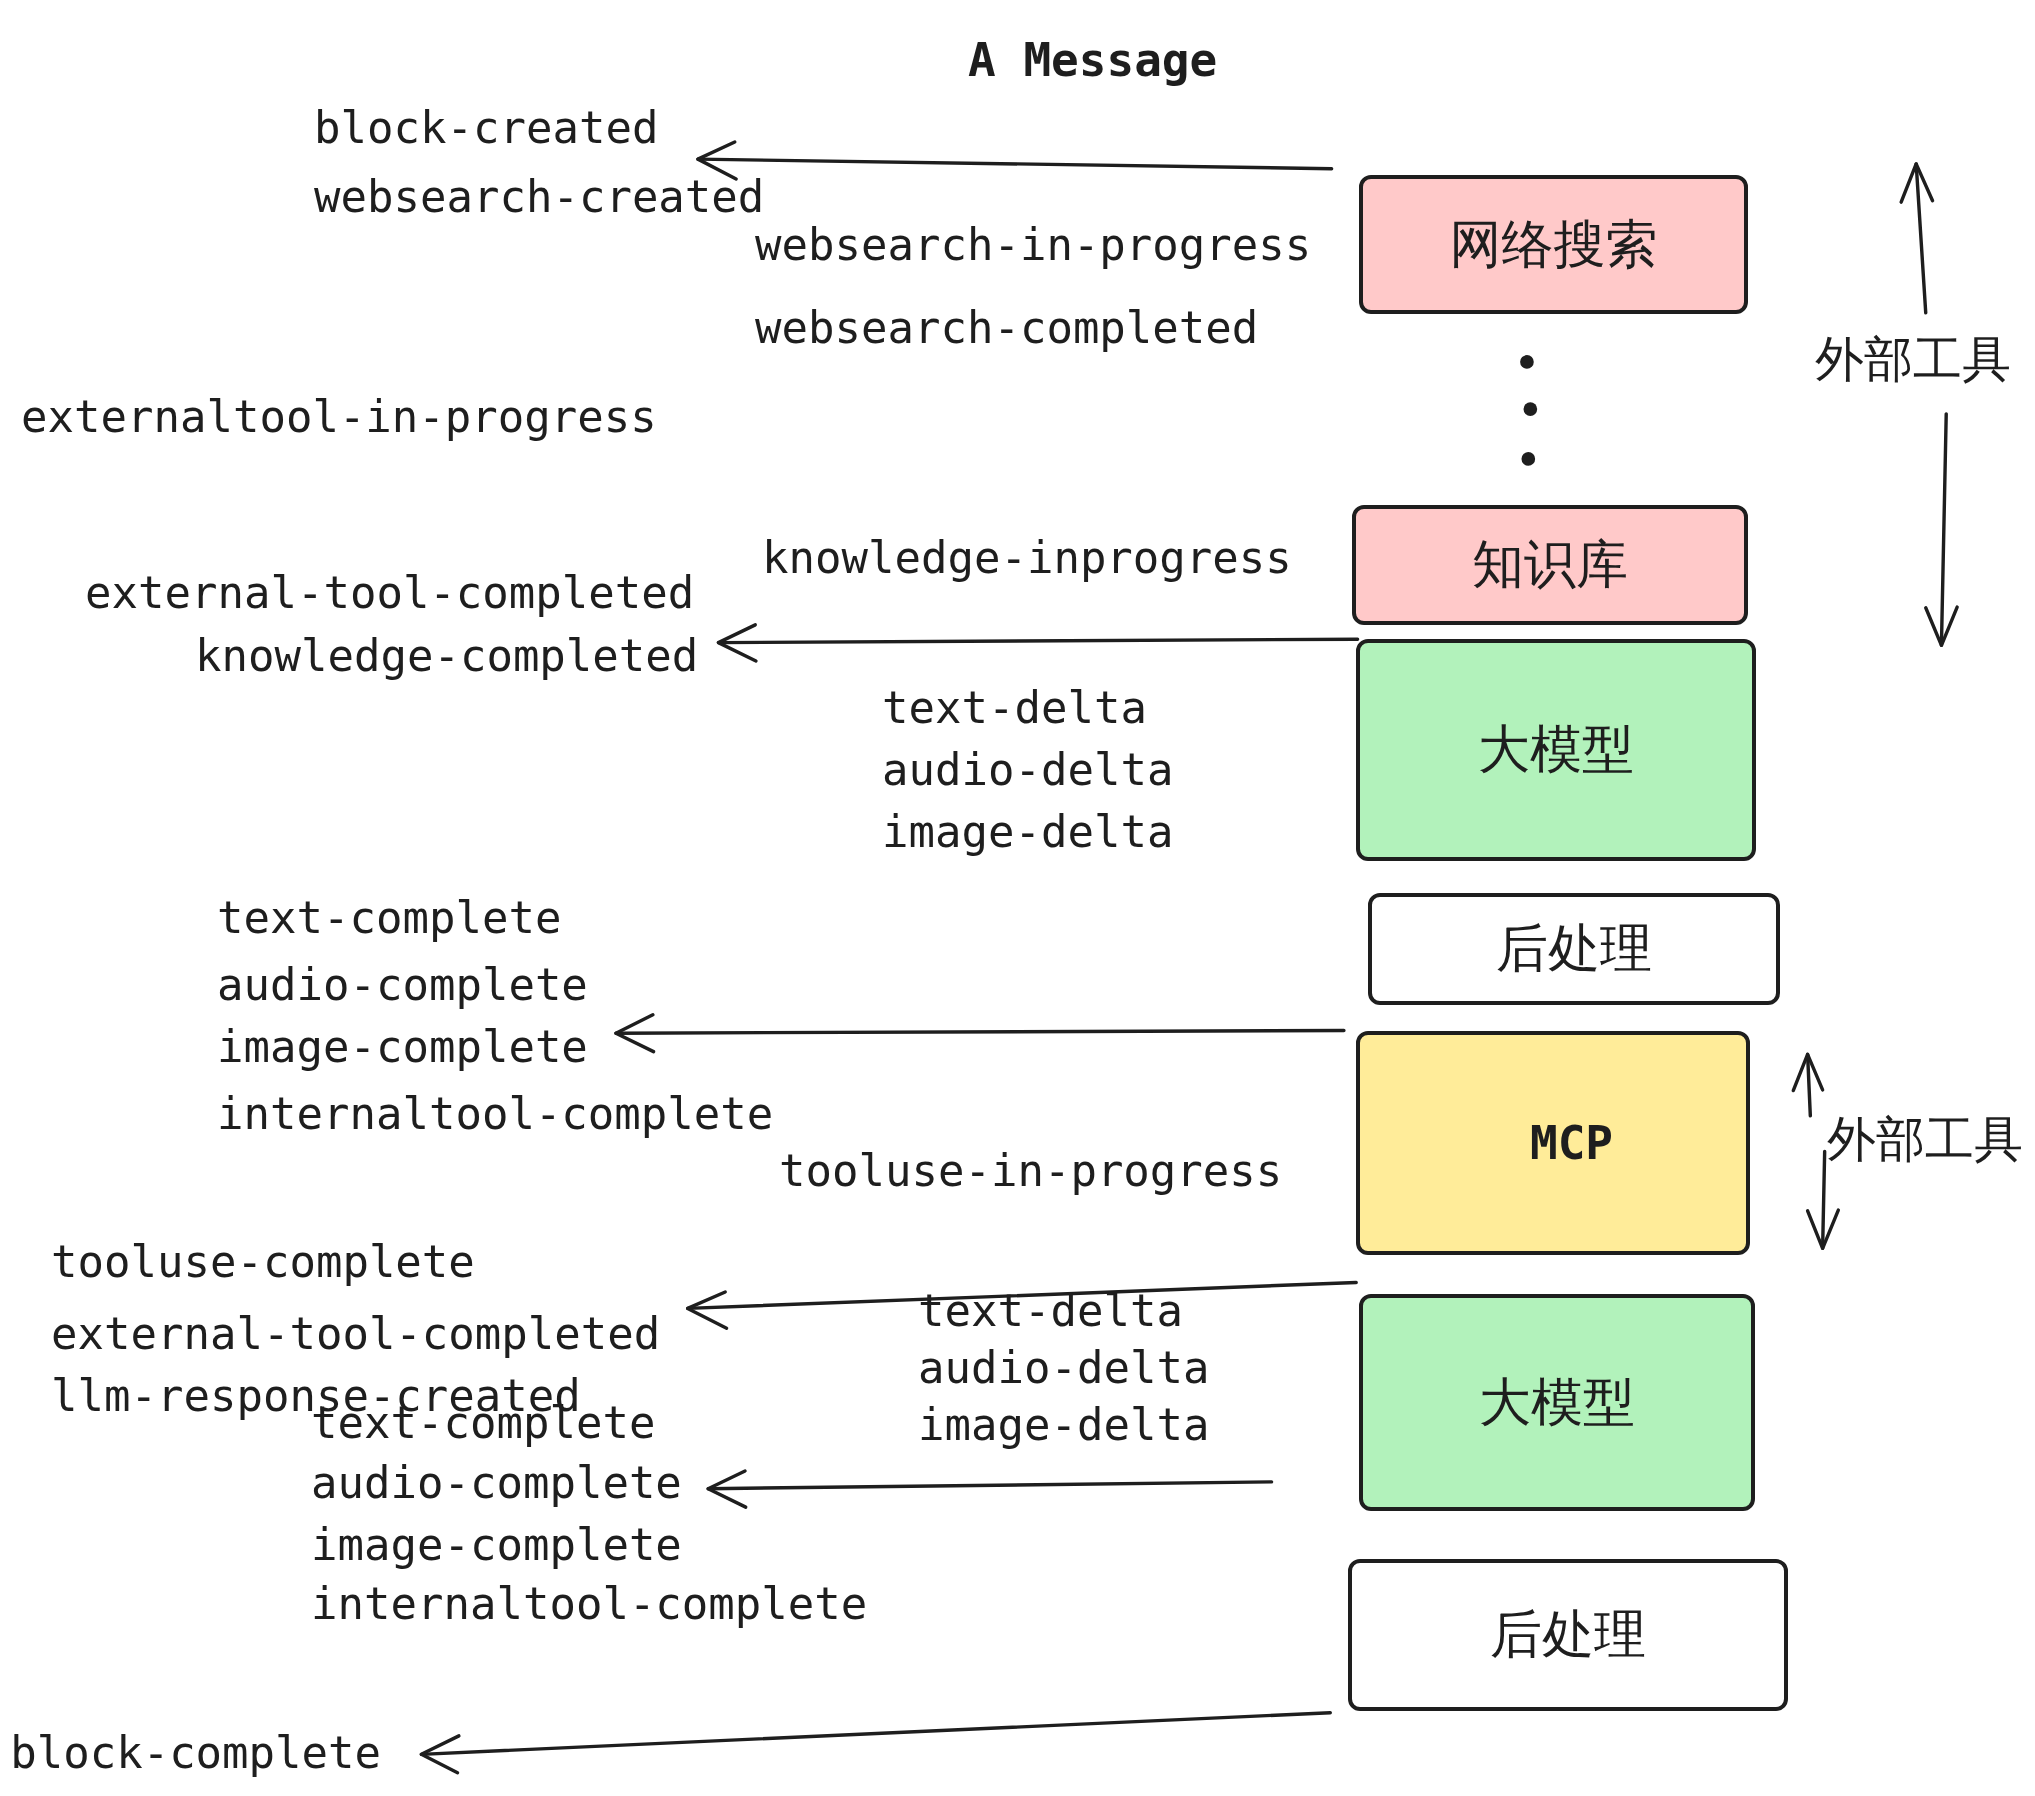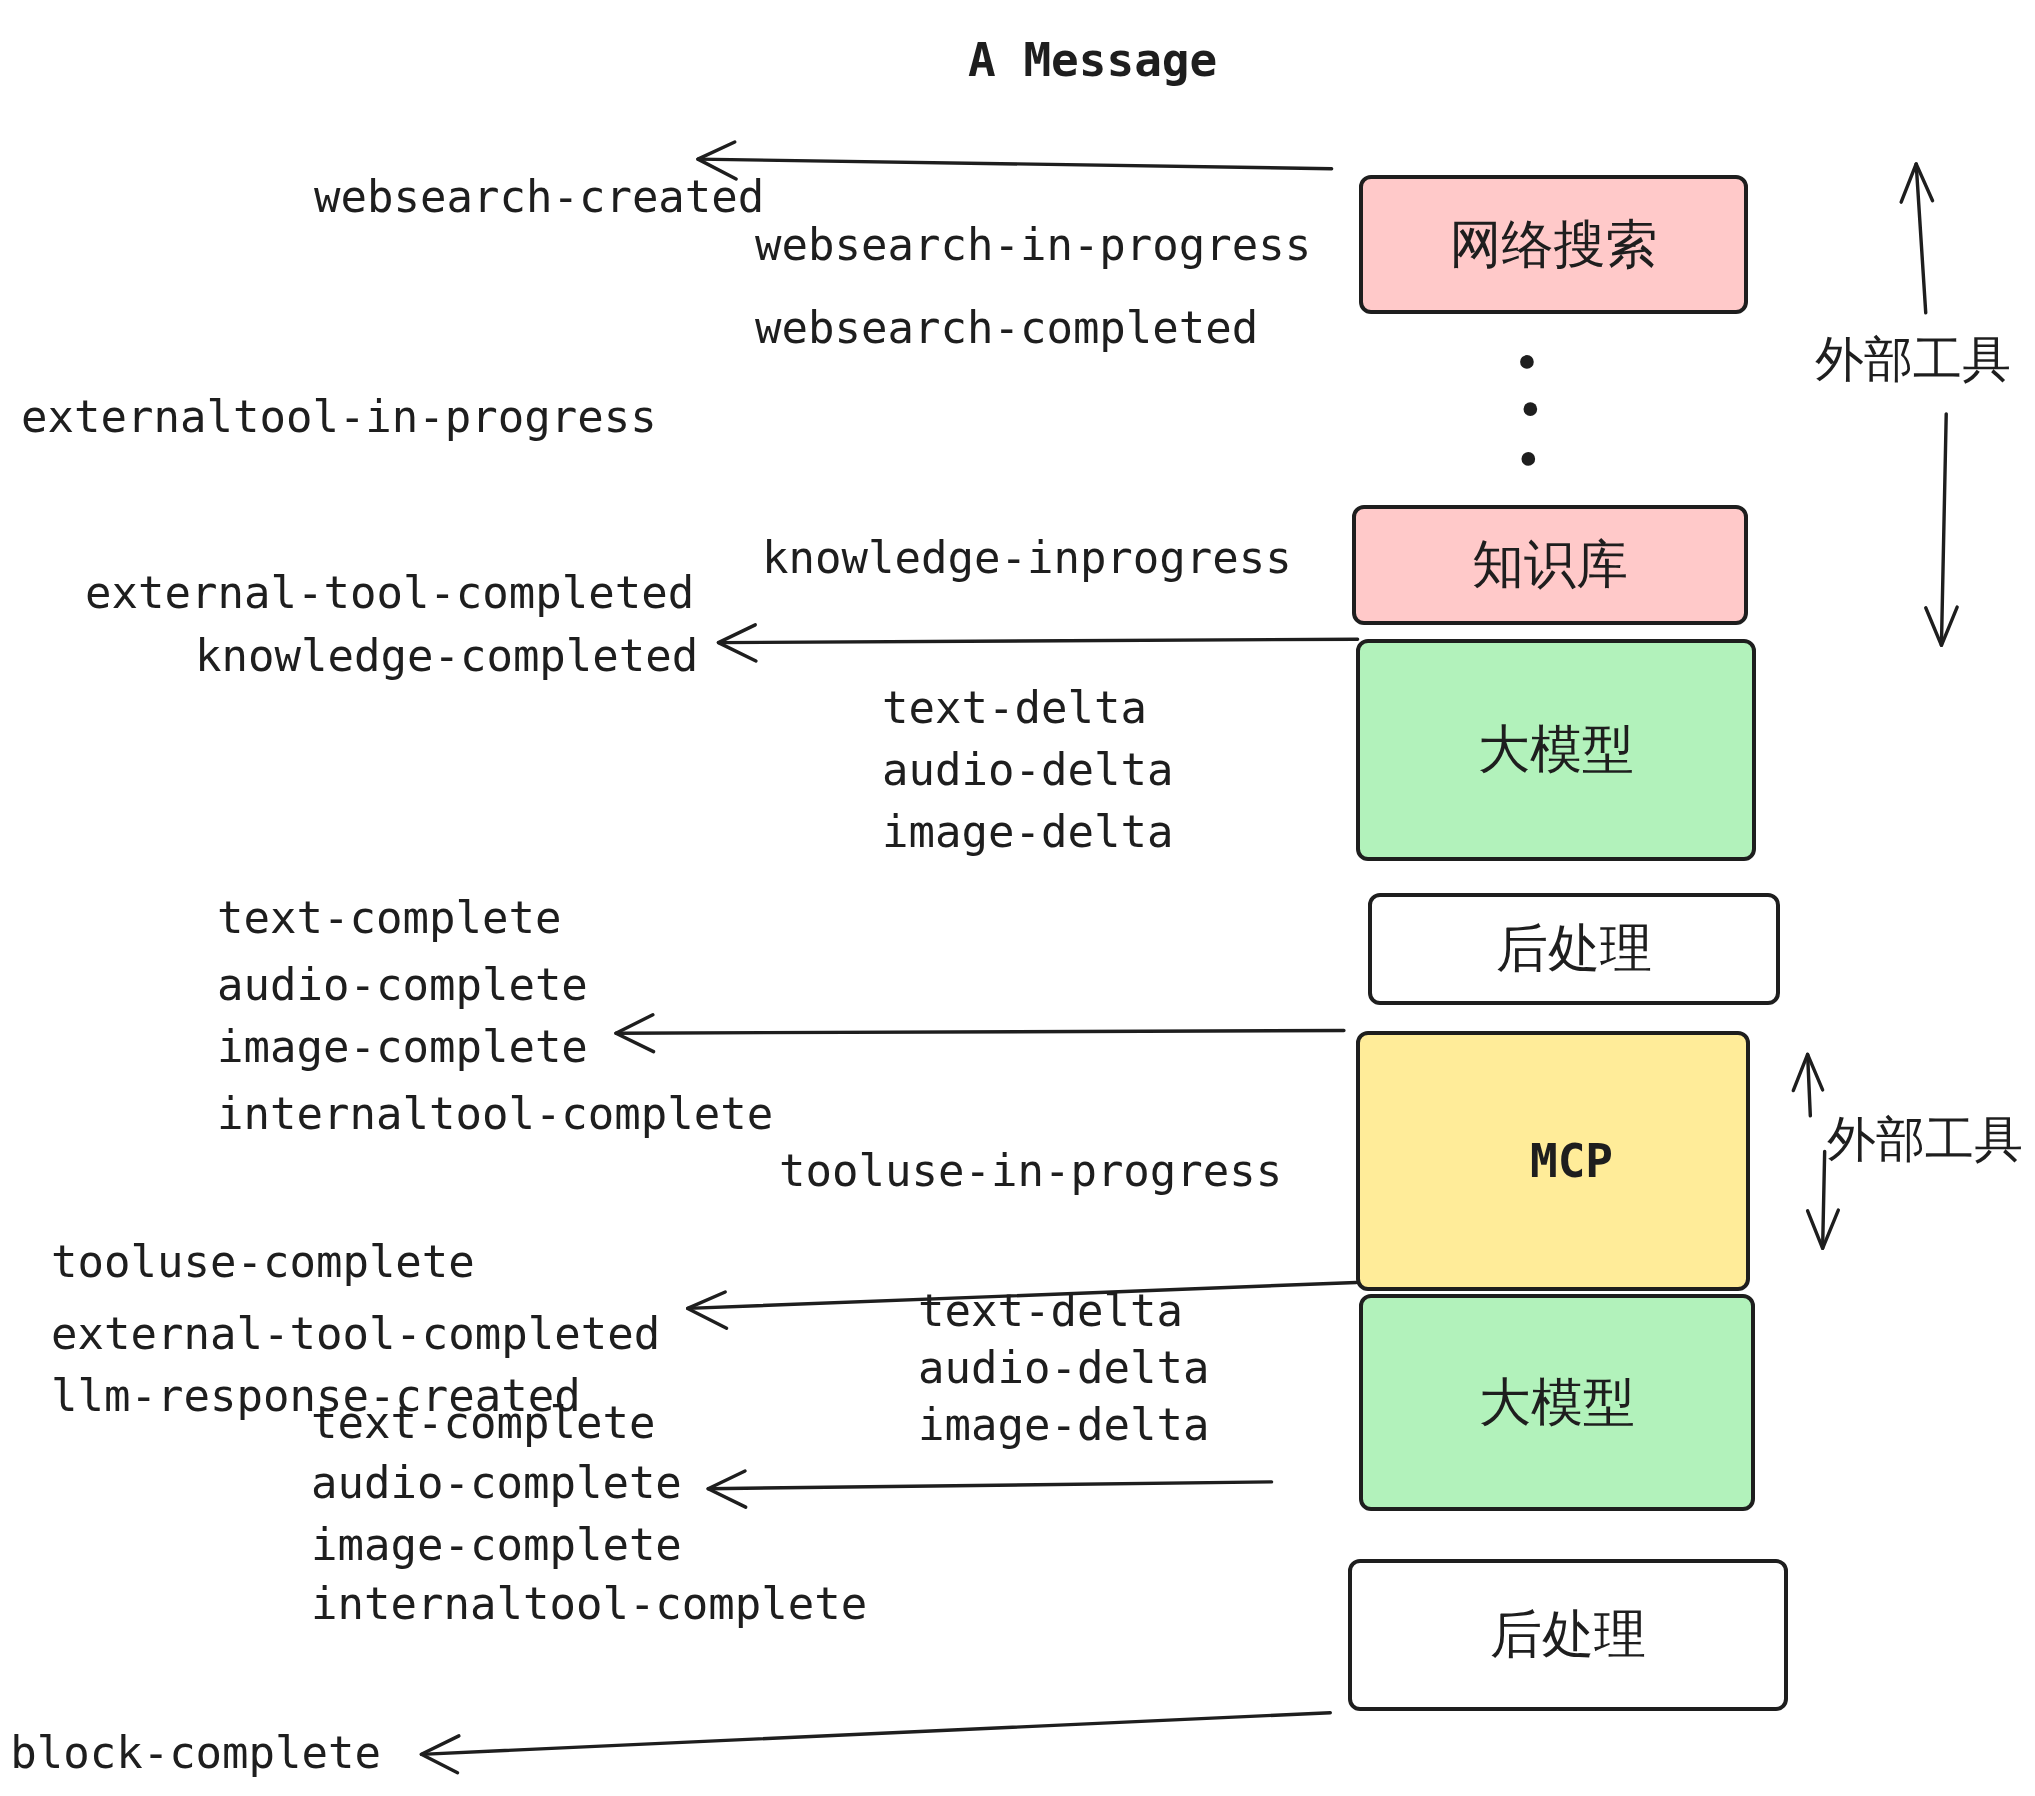--- a/index.html
+++ b/index.html
@@ -91,20 +91,21 @@
 
     <g>
       <circle cx="2236" cy="530" r="10"></circle>
       <circle cx="2241" cy="599" r="10"></circle>
       <circle cx="2238" cy="672" r="10"></circle>
     </g>
   </svg>
 
   <div class="title" style="left:968px; top:20.5px;">A Message</div>
 
+  <div class="evt" style="left:314px;  top:128px;">block-created</div>
   <div class="evt" style="left:314px;  top:197px;">websearch-created</div>
   <div class="evt" style="left:755px; top:245px;">websearch-in-progress</div>
   <div class="evt" style="left:755px; top:328px;">websearch-completed</div>
   <div class="evt" style="left:21px;   top:417px;">externaltool-in-progress</div>
   <div class="evt" style="left:762px; top:558px;">knowledge-inprogress</div>
   <div class="evt" style="left:85px;  top:593px;">external-tool-completed</div>
   <div class="evt" style="left:195px;  top:656px;">knowledge-completed</div>
   <div class="evt" style="left:882px; top:708px;">text-delta</div>
   <div class="evt" style="left:882px; top:770px;">audio-delta</div>
   <div class="evt" style="left:882px; top:832px;">image-delta</div>
@@ -130,21 +131,21 @@
   </div>
   <div class="node pink" style="left:1352px; top:505px;  width:396px; height:120px;">
     <span>知识库</span>
   </div>
   <div class="node green" style="left:1356px; top:639px;  width:400px; height:222px;">
     <span>大模型</span>
   </div>
   <div class="node white" style="left:1368px; top:893px; width:412px; height:112px;">
     <span>后处理</span>
   </div>
-  <div class="node yellow" style="left:1356px; top:1031px; width:394px; height:260px;padding-left:37px;">
+  <div class="node yellow" style="left:1356px; top:1031px; width:394px; height:224px;padding-left:37px;">
     <span class="mcp-label">MCP</span>
   </div>
   <div class="node green" style="left:1359px; top:1294px; width:396px; height:217px;">
     <span>大模型</span>
   </div>
   <div class="node white" style="left:1348px; top:1559px; width:440px; height:152px;">
     <span>后处理</span>
   </div>
 
   <div class="anno" style="left:1815px; top:360px;">外部工具</div>

